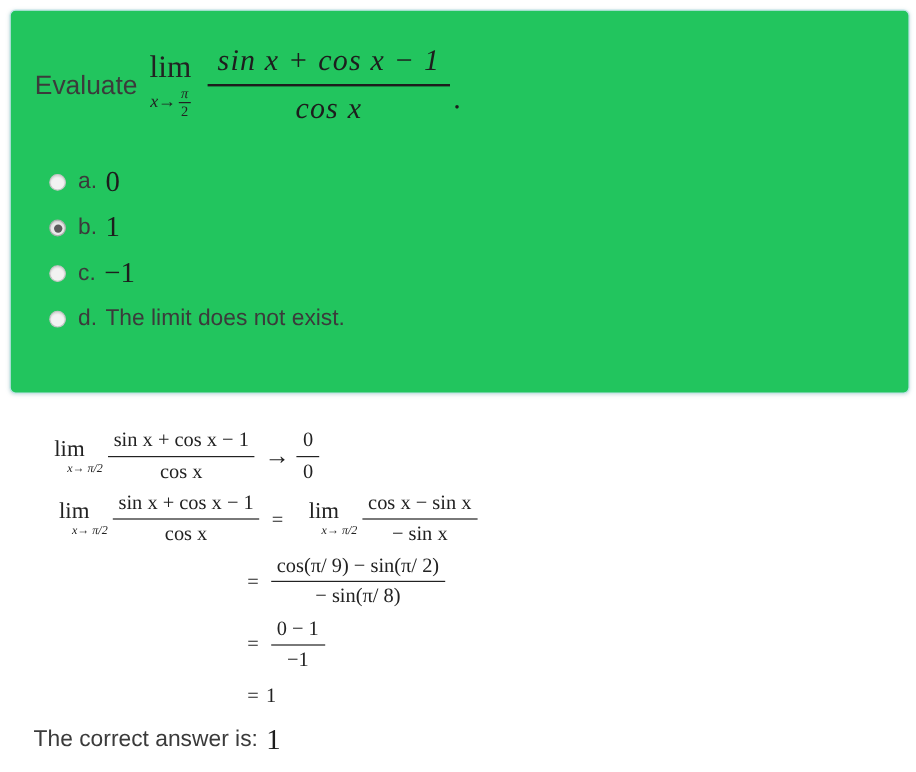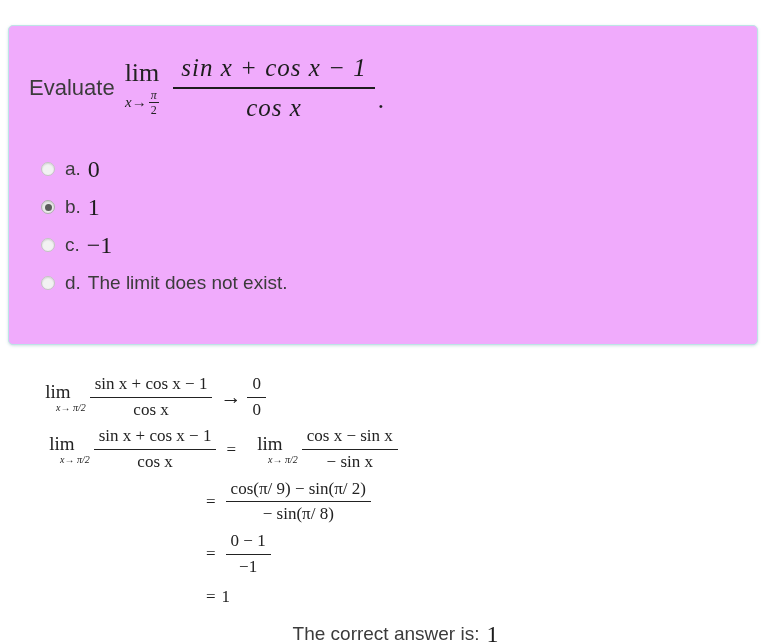--- a/index.html
+++ b/index.html
@@ -1,24 +1,24 @@
 <!DOCTYPE html>
 <html><head>
 <meta charset="utf-8">
 <style>
   * { margin:0; padding:0; box-sizing:border-box; }
   html,body { width:763px; height:643px; background:#ffffff; overflow:hidden;
               font-family:"Liberation Sans", sans-serif; color:#3a3a3a; }
 
   
   .qbox {
-    margin:25px 6px 0 8px;
+    margin:8px 6px 0 8px;
     width:750px;
     min-height:320px;
-    background:#f0abfc;
+    background:#22c55e;
     border:1px solid #bde4e6;
     border-radius:5px;
     box-shadow:0 1px 3px rgba(120,170,175,0.35);
     padding:20px 20px 14px 20px;
   }
 
   
   .qline { display:flex; align-items:center; margin:6px 0 26px 0; min-height:72px; }
   .qprefix { font-size:22px; color:#3b3b3b; }
   .limblk { display:inline-flex; flex-direction:column; align-items:center; line-height:1; margin-left:10px; }
@@ -63,21 +63,21 @@
                 padding:3px 5px 0 5px; white-space:nowrap; }
   .sol-arrow { font-size:21px; margin:0 2px 0 4px; }
   .sol-eq { font-size:17px; margin:0 6px; }
   .line1 { margin-left:30px; }
   .line2 { margin-left:34px; margin-top:8px; }
   .line3 { margin-left:200px; margin-top:8px; }
   .line4 { margin-left:200px; margin-top:8px; }
   .line5 { margin-left:200px; margin-top:10px; font-size:17px; }
 
   
-  .footer { margin:14px 0 0 28px; display:flex; align-items:center;justify-content:center; }
+  .footer { margin:14px 0 0 28px; display:flex; align-items:center; }
   .footer-text { font-size:19px; color:#3b3b3b; }
   .footer-answer { font-family:"Liberation Serif", serif; font-size:24px; color:#1d1d1d; margin-left:7px; }
 </style>
 </head>
 <body>
 
 <div class="qbox">
 
   <div class="qline">
     <span class="qprefix">Evaluate</span>

